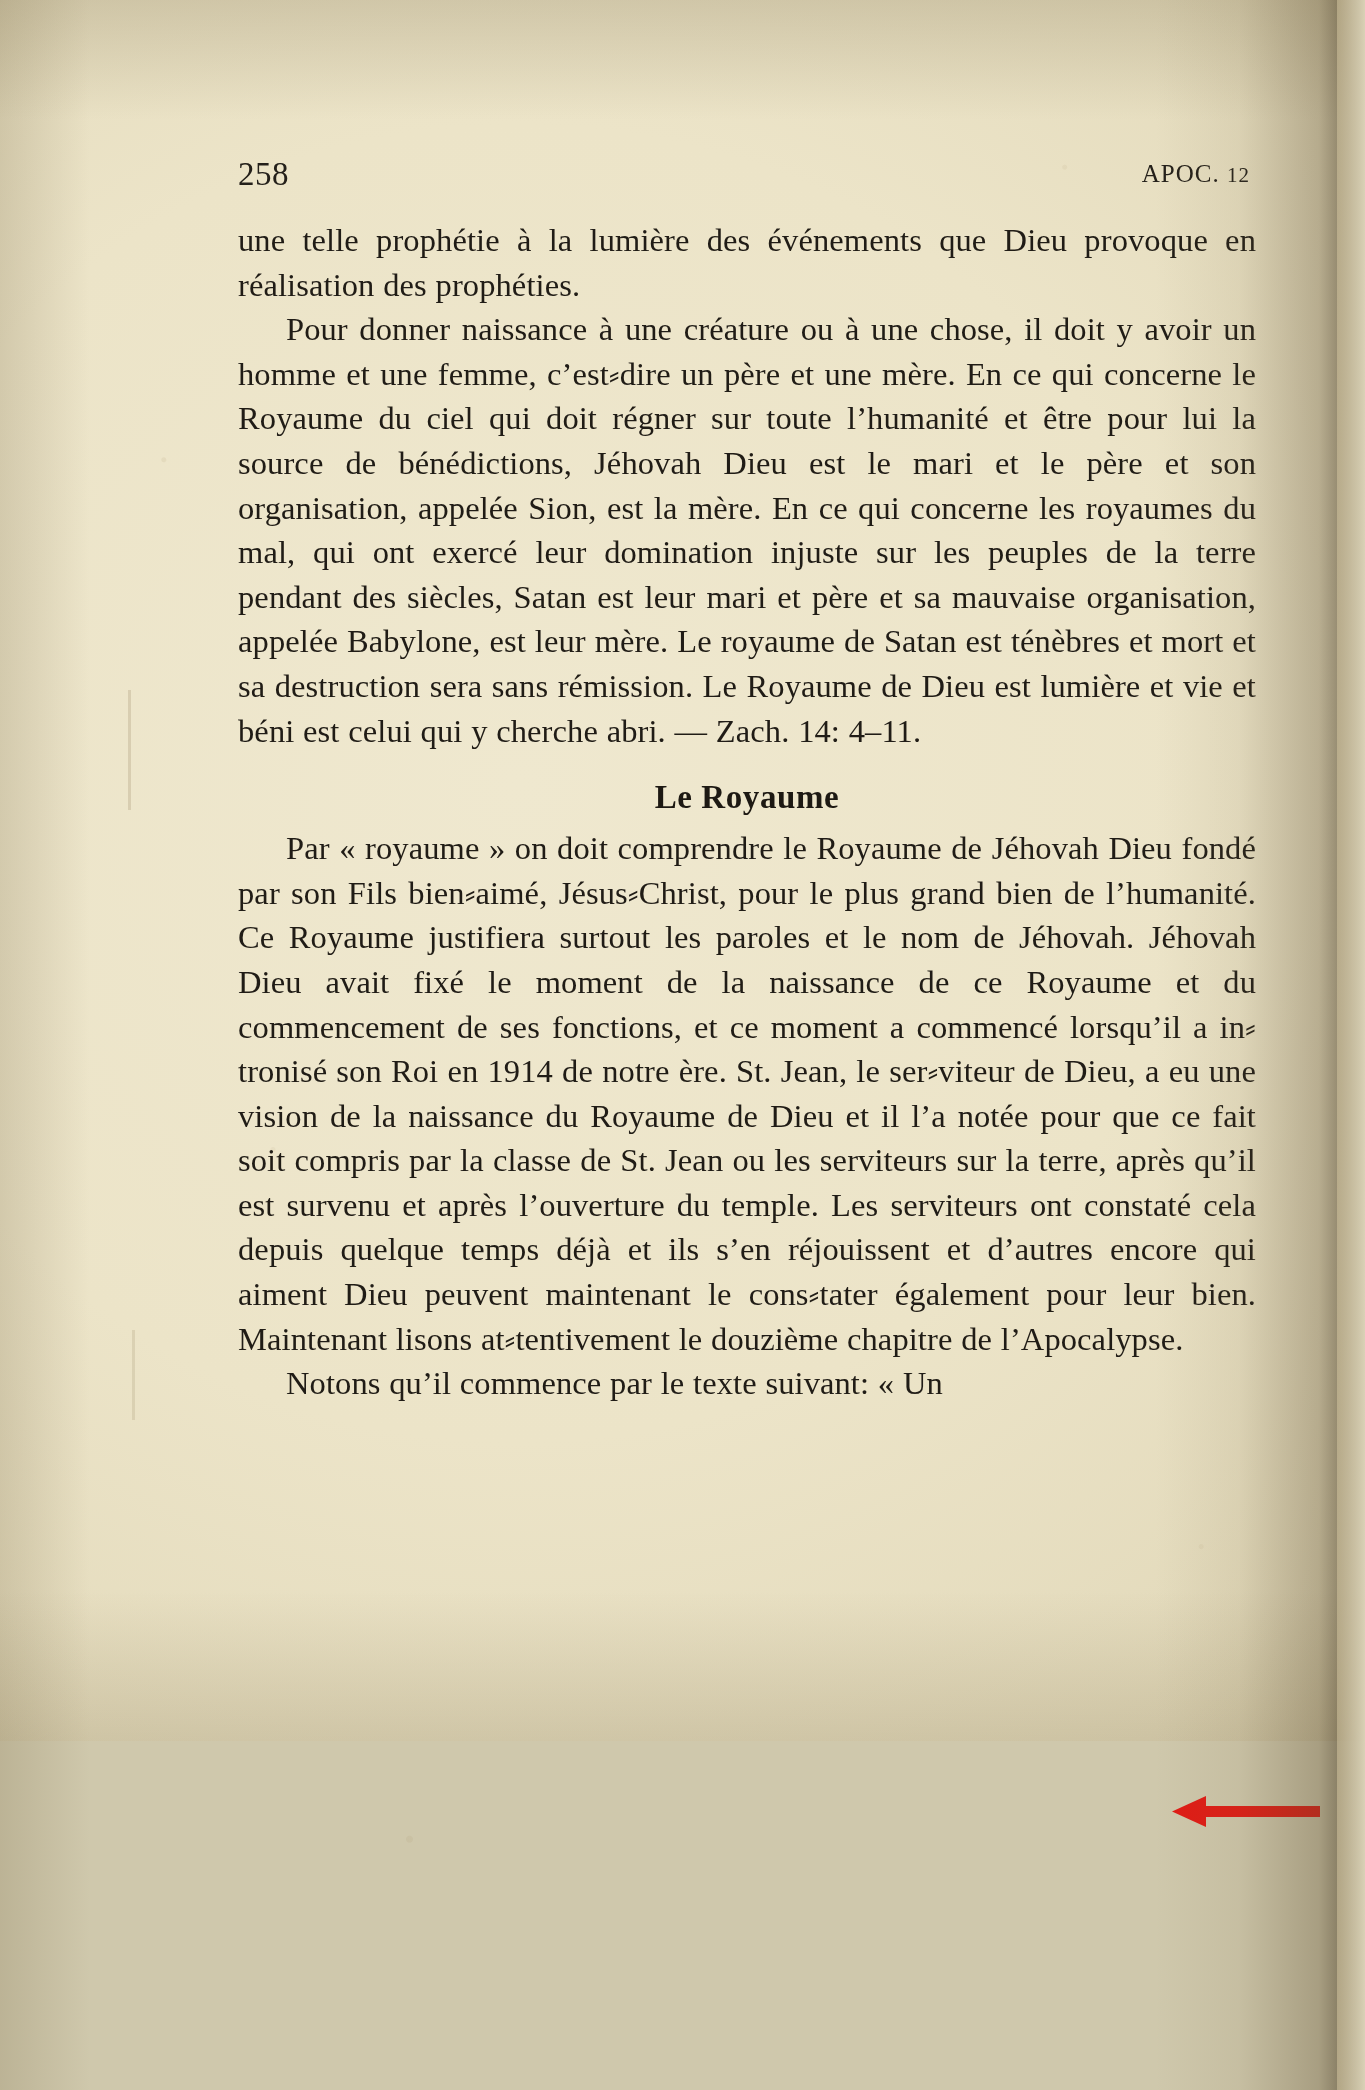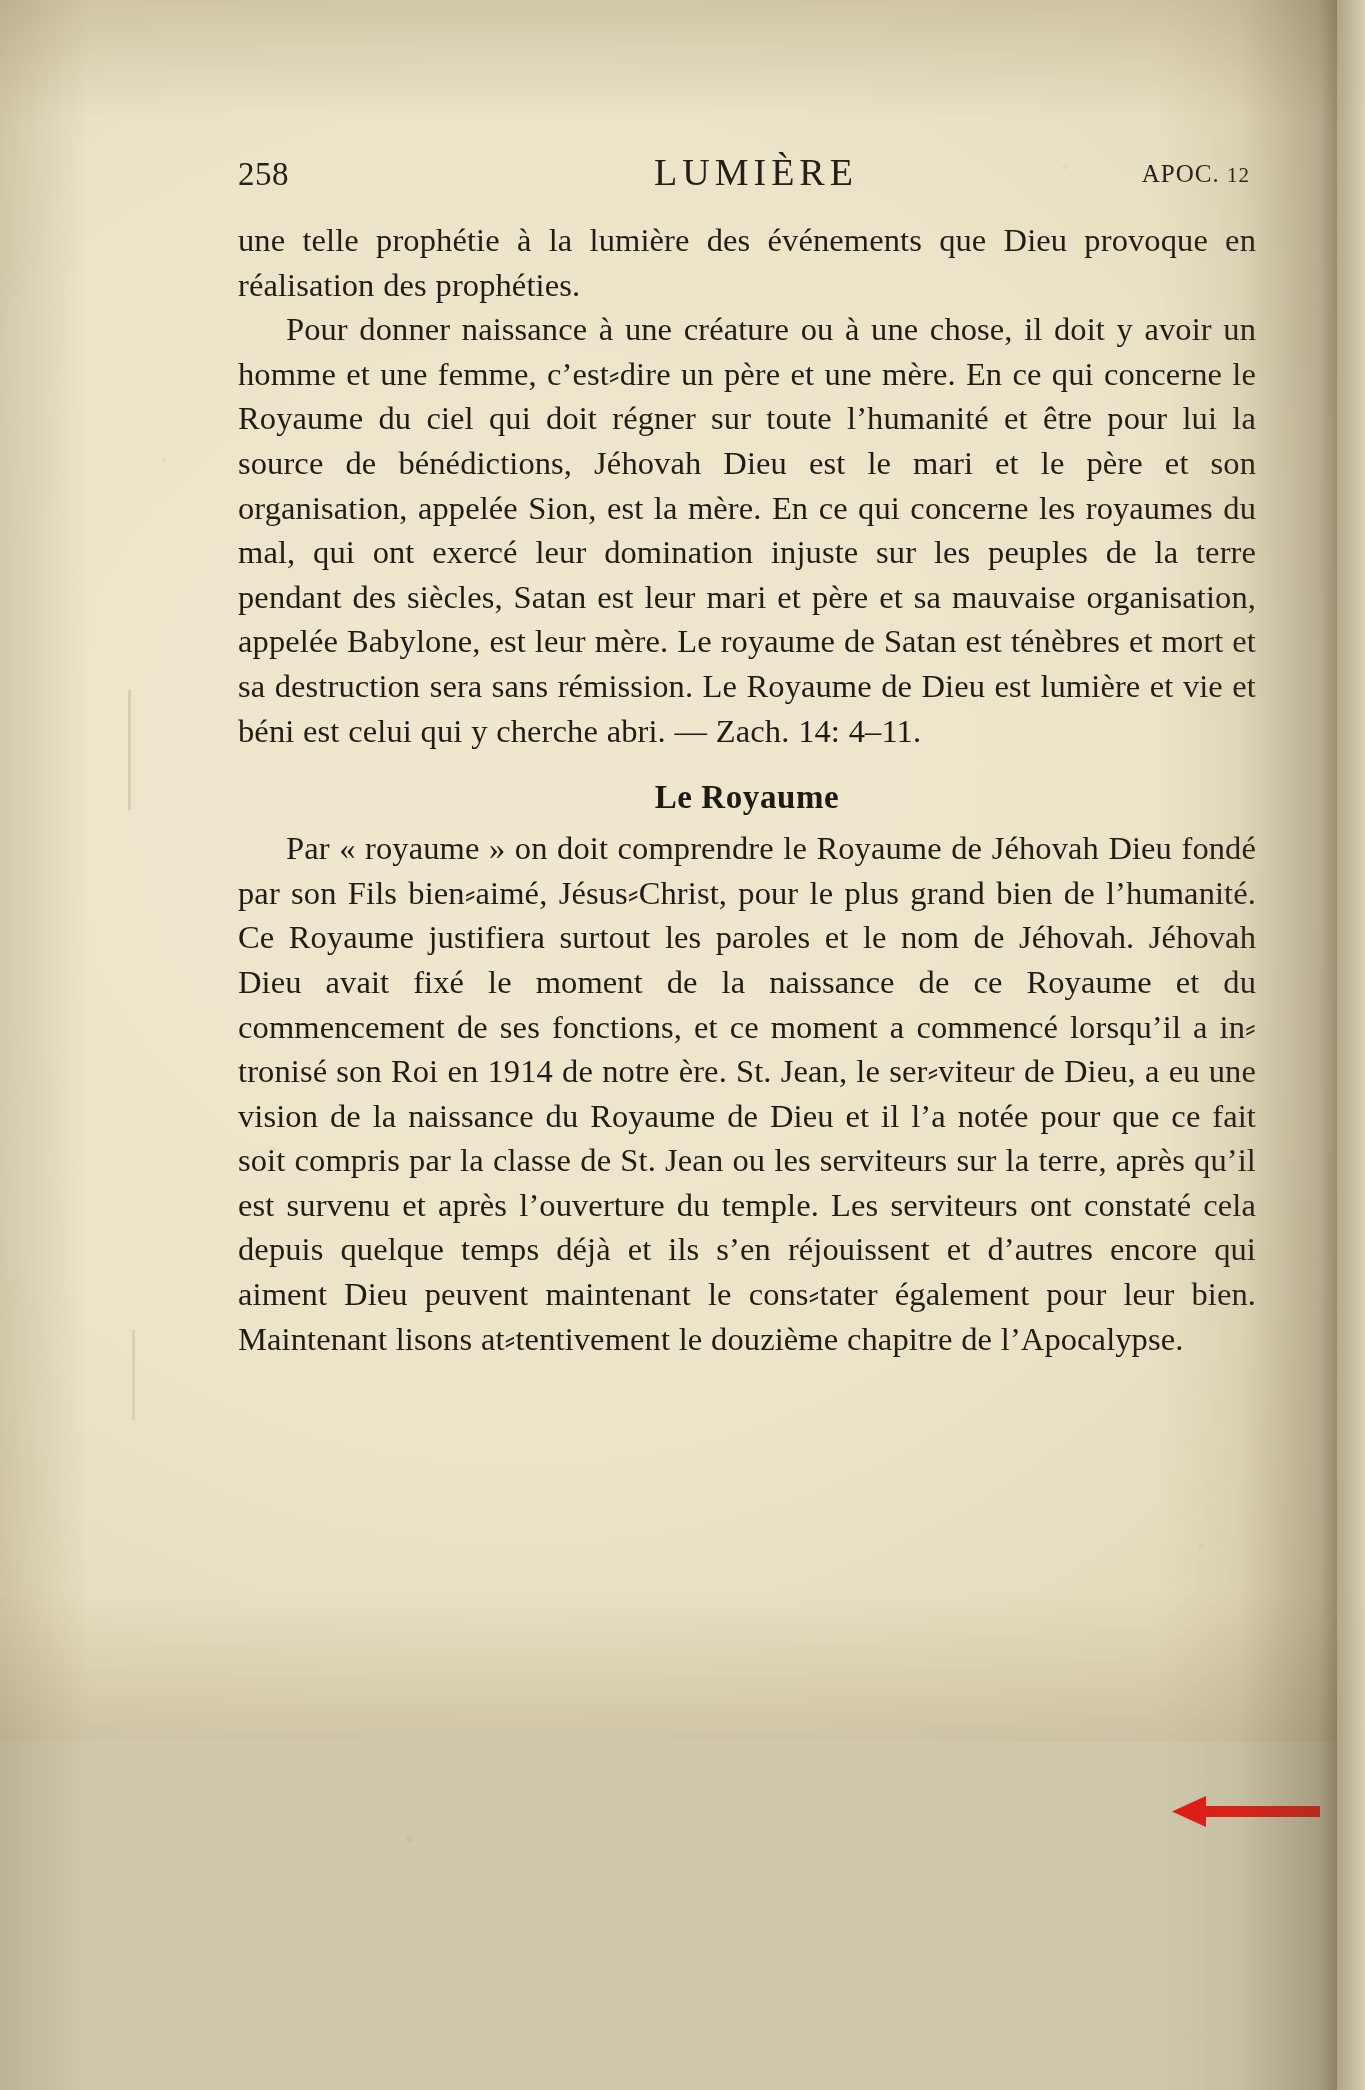--- a/index.html
+++ b/index.html
@@ -177,35 +177,35 @@
 <div id="page-scan">
 
   <div id="speckle"></div>
   <div id="edge-mark-left"></div>
   <div id="edge-mark-left2"></div>
 
   <div id="text-column">
 
     <div id="running-head">
       <div id="folio">258</div>
-      <div id="book-title">LUMIÈRE</div>
       <div id="scripture-ref">
         <span>APOC.</span>
         <span class="ref-num">12</span>
       </div>
     </div>
 
     <p class="para" id="para-1">une telle prophétie à la lumière des événements que Dieu provoque en réalisation des prophéties.</p>
 
     <p class="para indent" id="para-2">Pour donner naissance à une créature ou à une chose, il doit y avoir un homme et une femme, c’est⸗dire un père et une mère. En ce qui concerne le Royaume du ciel qui doit régner sur toute l’humanité et être pour lui la source de bénédictions, Jéhovah Dieu est le mari et le père et son organisation, appelée Sion, est la mère. En ce qui concerne les royaumes du mal, qui ont exercé leur domination injuste sur les peuples de la terre pendant des siècles, Satan est leur mari et père et sa mauvaise organisation, appelée Babylone, est leur mère. Le royaume de Satan est ténèbres et mort et sa destruction sera sans rémission. Le Royaume de Dieu est lumière et vie et béni est celui qui y cherche abri. — Zach. 14: 4–11.</p>
 
     <h2 class="subhead">Le Royaume</h2>
 
     <p class="para indent" id="para-3">Par « royaume » on doit comprendre le Royaume de Jéhovah Dieu fondé par son Fils bien⸗aimé, Jésus⸗Christ, pour le plus grand bien de l’humanité. Ce Royaume justifiera surtout les paroles et le nom de Jéhovah. Jéhovah Dieu avait fixé le moment de la naissance de ce Royaume et du commencement de ses fonctions, et ce moment a commencé lorsqu’il a in⸗tronisé son Roi en 1914 de notre ère. St. Jean, le ser⸗viteur de Dieu, a eu une vision de la naissance du Royaume de Dieu et il l’a notée pour que ce fait soit compris par la classe de St. Jean ou les serviteurs sur la terre, après qu’il est survenu et après l’ouverture du temple. Les serviteurs ont constaté cela depuis quelque temps déjà et ils s’en réjouissent et d’autres encore qui aiment Dieu peuvent maintenant le cons⸗tater également pour leur bien. Maintenant lisons at⸗tentivement le douzième chapitre de l’Apocalypse.</p>
 
+    <p class="para indent" id="para-4">Notons qu’il commence par le texte suivant: « Un</p>
 
   </div>
 
   <div id="annotation-arrow">
     <svg width="150" height="34" viewBox="0 0 150 34" xmlns="http://www.w3.org/2000/svg">
       <g>
         <rect x="30" y="11" width="118" height="11" fill="#e01b15"></rect>
         <polygon points="0,16.5 34,1 34,32" fill="#e01b15"></polygon>
       </g>
     </svg>

